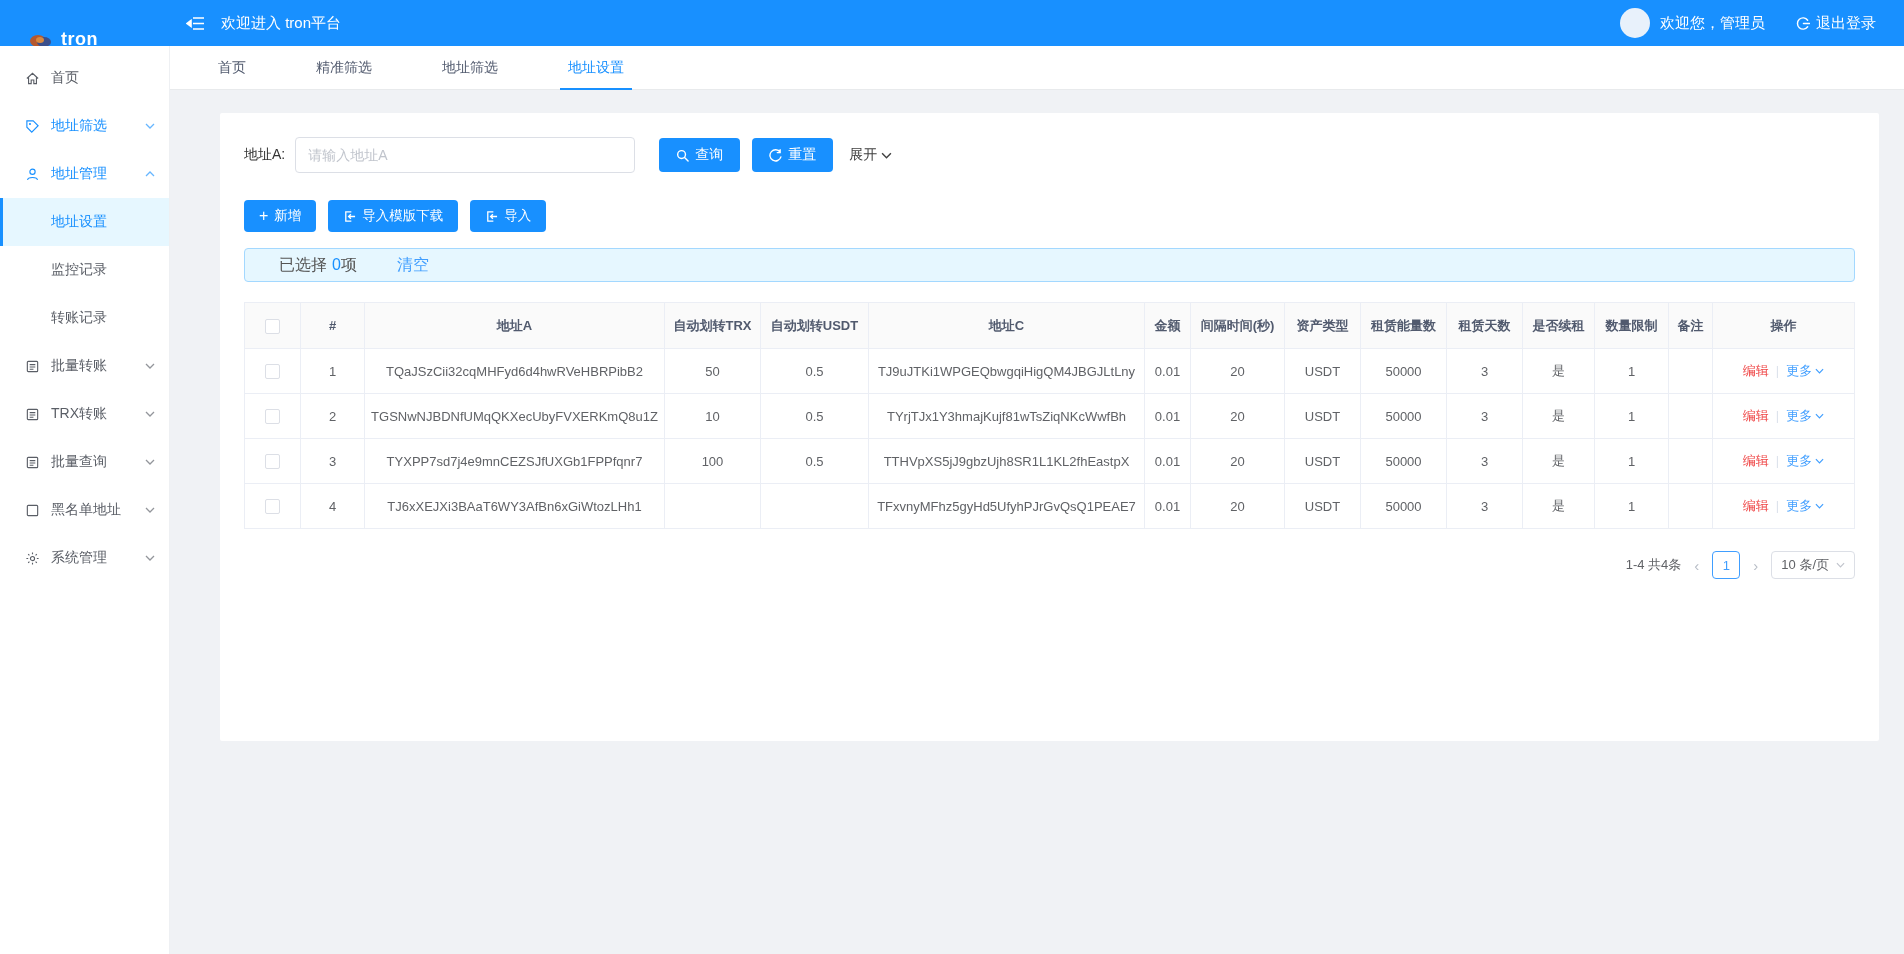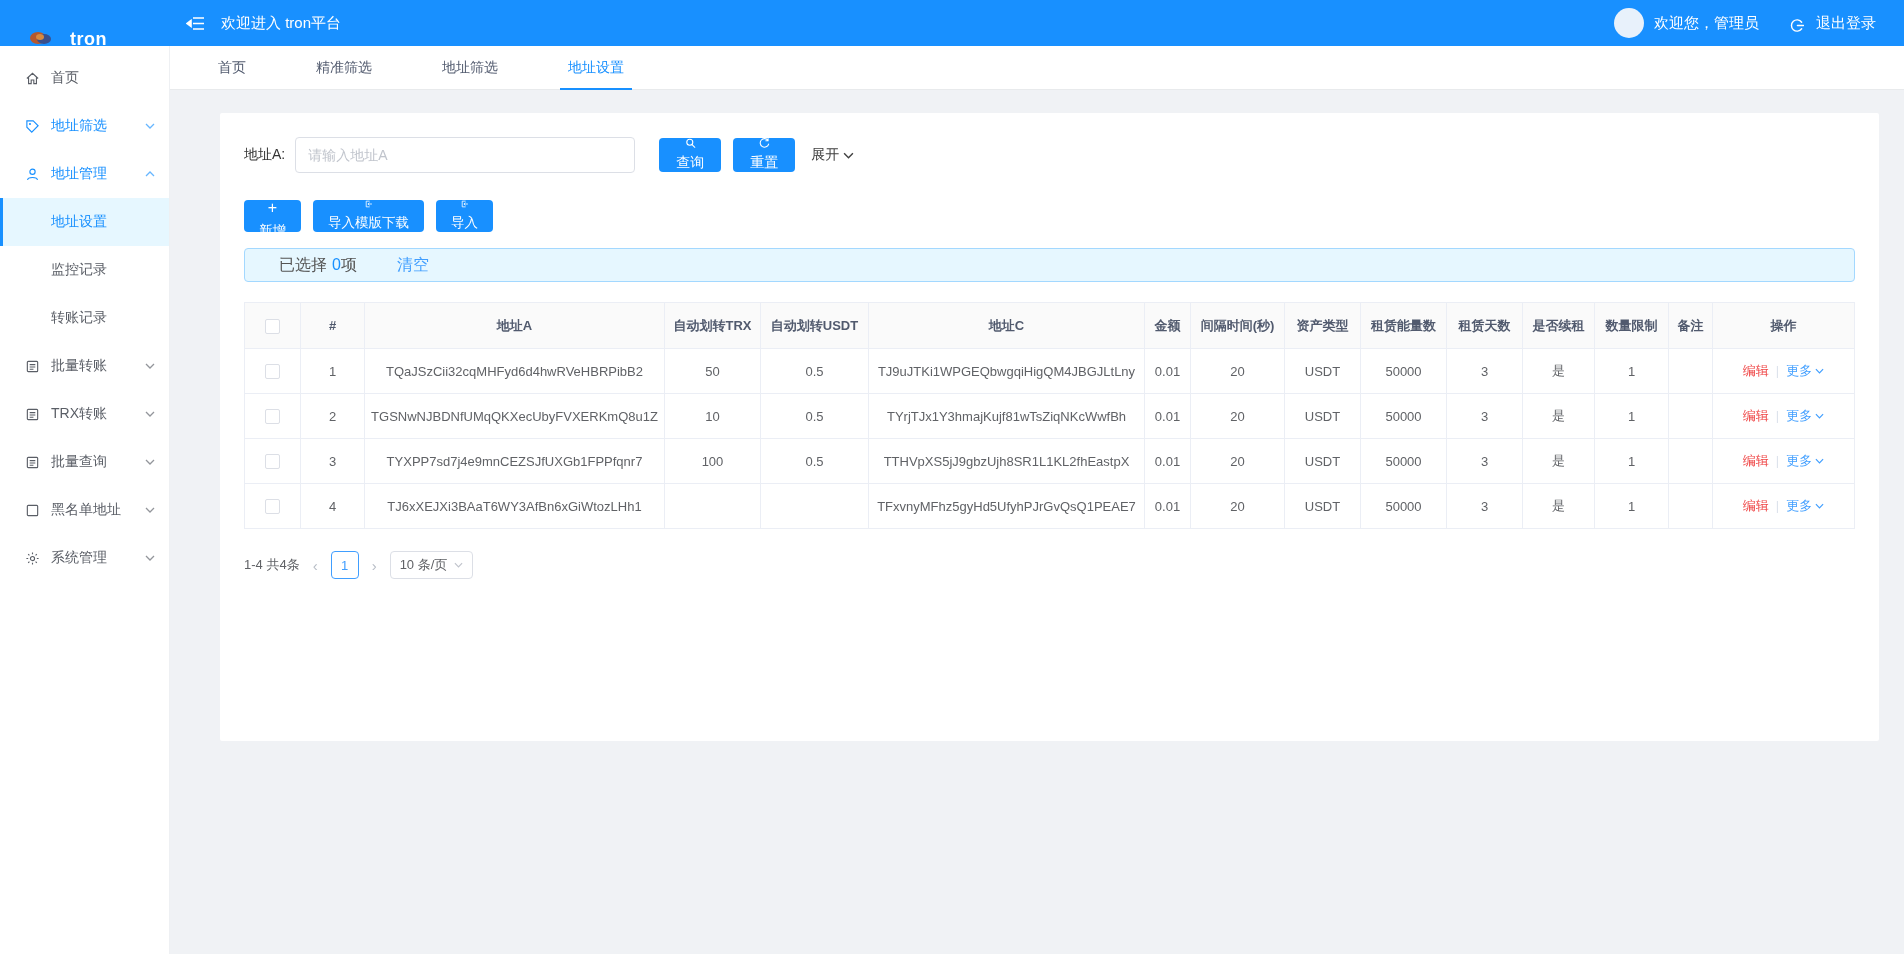--- a/index.html
+++ b/index.html
@@ -1,28 +1,28 @@
 <!DOCTYPE html>
 <html><head>
 <meta charset="utf-8">
 <style>
   * { margin:0; padding:0; box-sizing:border-box; }
   html,body { width:1904px; height:954px; overflow:hidden;
     font-family:"Liberation Sans","DejaVu Sans",sans-serif; background:#f0f2f5; color:#333; }
 
   
   .header { height:46px; background:#1890ff; display:flex; align-items:center; color:#fff; }
-  .logo { width:170px; flex:0 0 170px; display:flex; align-items:flex-start; padding-left:28px; gap:16px;margin-top:33px; }
+  .logo { width:170px; flex:0 0 170px; display:flex; align-items:flex-end; padding-left:28px; gap:7px;margin-top:33px; }
   .logo-img { width:26px; height:18px; }
   .logo-text { font-size:18px; font-weight:bold; letter-spacing:.5px; }
   .collapse-btn { margin-left:16px; display:flex; align-items:center; cursor:pointer; }
   .welcome { margin-left:16px; font-size:15px; }
   .header-right { margin-left:auto; display:flex; align-items:center; padding-right:28px; font-size:15px;font-family:Liberation Serif, serif; }
   .avatar { width:30px; height:30px; border-radius:50%; background:#e8f1fb; margin-right:10px; }
-  .logout { display:flex; align-items:flex-end; gap:12px; margin-left:30px; cursor:pointer; }
+  .logout { display:flex; align-items:center; gap:6px; margin-left:30px; cursor:pointer; }
 
   
   .layout { display:flex; height:908px; }
   .sidebar { width:170px; flex:0 0 170px; background:#fff; border-right:1px solid #eef0f3; padding-top:8px; }
   .menu-item { height:48px; display:flex; align-items:center; padding:0 14px 0 24px; font-size:14px;
     color:#5a5e66; cursor:pointer; }
   .menu-item .mi-icon { display:flex; width:16px; justify-content:center; }
   .menu-item .mi-label { margin-left:11px; }
   .menu-item .chev { margin-left:auto; opacity:.65; display:flex; }
   .menu-item.c-blue { color:#1890ff; }
@@ -41,21 +41,21 @@
   .content { padding:23px 26px 0 50px; }
   .card { background:#fff; border-radius:2px; height:628px; padding:24px; }
 
   
   .filter-row { display:flex; align-items:center; }
   .filter-label { font-size:14px; color:#333; margin-right:10px; }
   .filter-input { width:340px; height:36px; border:1px solid #dcdfe6; border-radius:4px;
     padding:4px 12px; font-size:14px; color:#606266; outline:none; font-family:inherit; }
   .filter-input::placeholder { color:#c0c4cc; }
   .btn { display:inline-flex; align-items:center; gap:6px; background:#1890ff; color:#fff; border:none;
-    border-radius:4px; font-size:14px; cursor:pointer; font-family:Liberation Sans, sans-serif;flex-direction:column; }
+    border-radius:4px; font-size:14px; cursor:pointer; font-family:Liberation Sans, sans-serif; }
   .btn.search { height:34px; padding:0 17px; margin-left:24px; }
   .btn.reset  { height:34px; padding:0 17px; margin-left:12px; }
   .expand-link { margin-left:16px; color:#404040; font-size:14px; display:inline-flex; align-items:center;
     gap:4px; cursor:pointer; }
 
   
   .action-row { margin-top:27px; display:flex; align-items:center; gap:12px; }
   .action-row .btn { height:32px; padding:0 15px; font-size:13.5px; }
   .plus-glyph { font-size:16px; line-height:1; }
 
@@ -72,21 +72,21 @@
     text-align:center; padding:0 4px; }
   td { border:1px solid #ebeef5; height:45px; color:#606266; text-align:center; padding:0 4px;
     overflow:hidden; white-space:nowrap; }
   .checkbox { width:15px; height:15px; border:1px solid #dcdfe6; border-radius:2px; background:#fff;
     display:inline-block; vertical-align:middle; cursor:pointer; }
   .op-link { color:#ef4444; cursor:pointer; }
   .op-div { color:#dde3ec; margin:0 7px; }
   .op-more { color:#409eff; cursor:pointer; display:inline-flex; align-items:center; gap:3px; }
 
   
-  .pager { margin-top:22px; display:flex; align-items:center; gap:10px;
+  .pager { margin-top:22px; display:flex; justify-content:flex-end; align-items:center; gap:10px;
     font-size:13px; color:#606266; }
   .pg-arrow { color:#b7bdc6; font-size:15px; padding:0 3px; cursor:pointer; }
   .pg-num { min-width:28px; height:28px; border:1px solid #409eff; color:#409eff; border-radius:4px;
     display:inline-flex; align-items:center; justify-content:center; background:#fff; cursor:pointer; }
   .pg-size { height:28px; border:1px solid #dcdfe6; border-radius:4px; padding:0 9px; display:inline-flex;
     align-items:center; gap:7px; color:#606266; background:#fff; cursor:pointer; }
   .pg-size .chev { display:flex; color:#c0c4cc; }
 </style>
 </head>
 <body>

